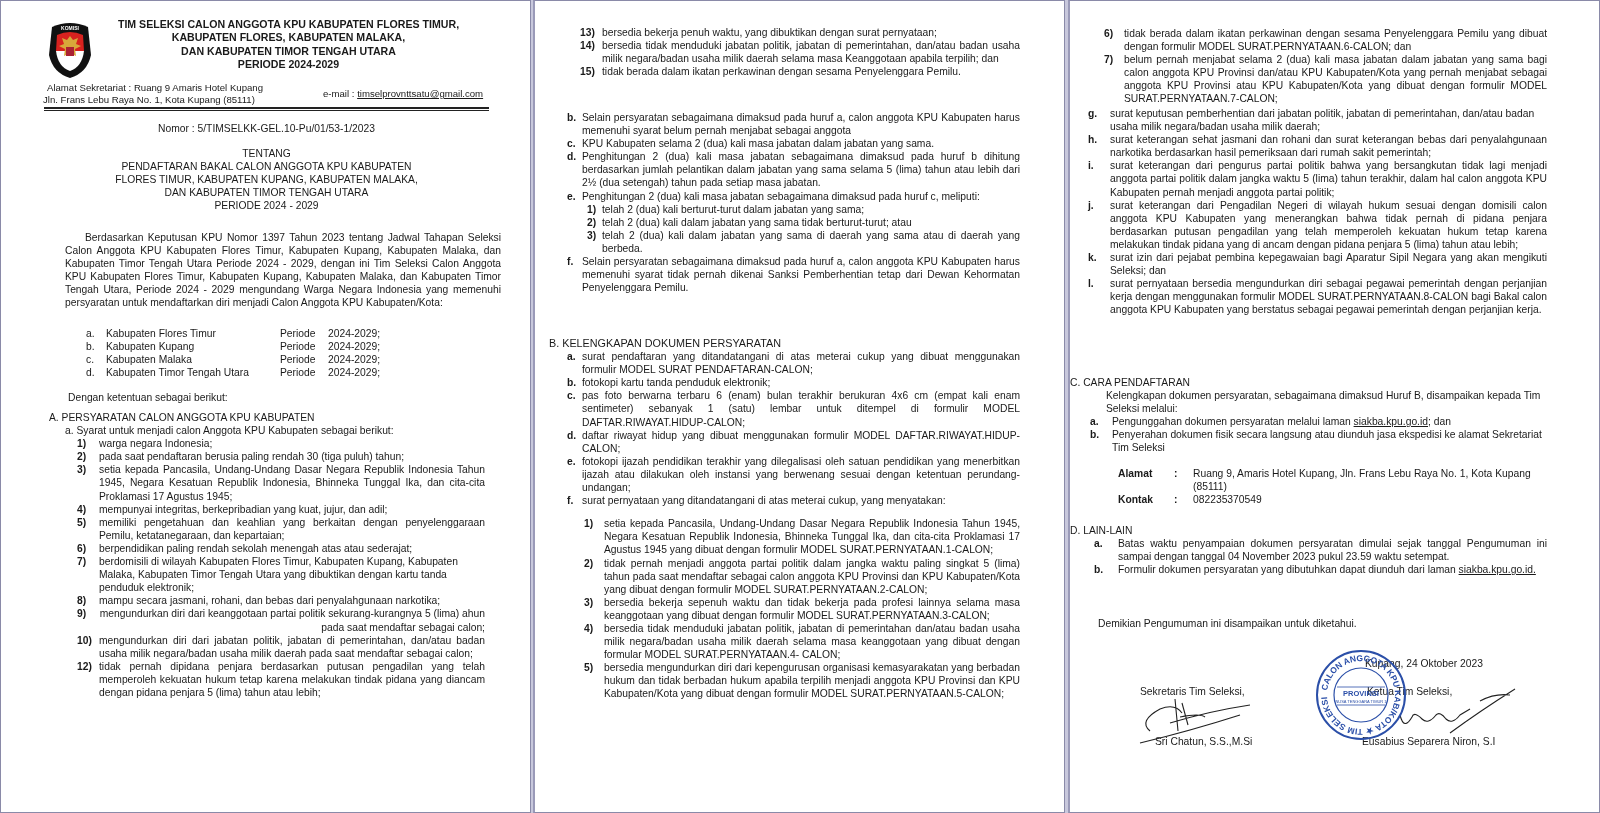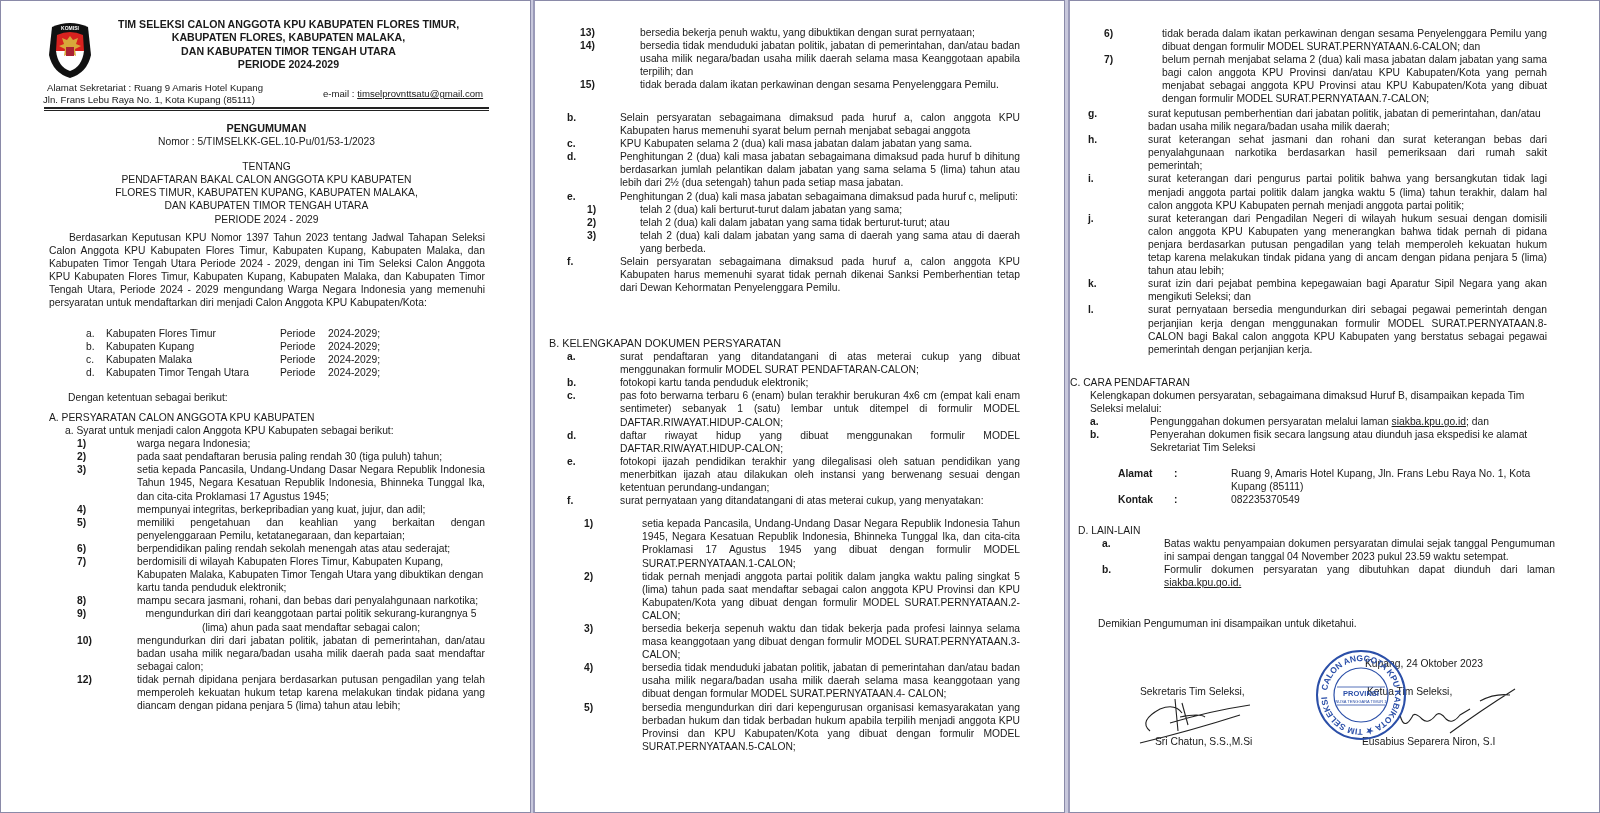--- a/index.html
+++ b/index.html
@@ -4,38 +4,38 @@
 <style>
   * { box-sizing: border-box; margin: 0; padding: 0; }
   html, body { width: 1600px; height: 813px; overflow: hidden; background: #c8c8dc; }
   body { font-family: "Liberation Sans", sans-serif; color: #1a1a1a; position: relative; }
   .page { position: absolute; top: 0; height: 813px; background: #fff; border: 1px solid #8a8aa8; overflow: hidden; }
   #p1 { left: 0; width: 531px; }
   #p2 { left: 533px; width: 532px; border-left: 2px solid #9a9ab8; }
   #p3 { left: 1068px; width: 532px; border-left: 2px solid #9a9ab8; }
 
   .fs { font-size: 10.3px; line-height: 13.1px; }
-  .just { text-align: justify; }
+  .just { text-align: justify; margin-left: 16px; }
 
   
   .logo { position: absolute; left: 46px; top: 20px; width: 46px; height: 58px; }
   .hdr-title { position: absolute; left: 100px; top: 17px; width: 375px; text-align: center; font-weight: bold; font-size: 10.6px; line-height: 13.4px; }
   .addr-l { position: absolute; left: 46px; top: 81px; font-size: 9.6px; line-height: 12px; }
   .addr-l2 { position: absolute; left: 42px; top: 93px; font-size: 9.6px; line-height: 12px; }
   .addr-r { position: absolute; left: 322px; top: 87px; font-size: 9.6px; line-height: 12px; }
   .addr-r u { text-decoration: underline; }
   .rule1 { position: absolute; left: 43px; top: 106px; width: 445px; height: 2px; background: #222; }
   .rule2 { position: absolute; left: 43px; top: 109px; width: 445px; height: 1px; background: #222; }
 
   .center { text-align: center; }
   .blk { position: absolute; }
 
   .item { display: flex; }
   .num { flex: none; font-weight: bold; }
-  .txt { flex: 1; text-align: justify; margin-left: 38px; }
+  .txt { flex: 1; text-align: justify; }
   .u { text-decoration: underline; }
 
   .kab-table .row { display: flex; }
   .kab-table .c1 { width: 20px; }
   .kab-table .c2 { width: 174px; }
   .kab-table .c3 { width: 48px; }
 
   .seal { position: absolute; left: 1313px; top: 648px; width: 92px; height: 92px; }
   .sig { position: absolute; }
 </style>
@@ -58,21 +58,20 @@
     <div>DAN  KABUPATEN TIMOR TENGAH UTARA</div>
     <div>PERIODE 2024-2029</div>
   </div>
   <div class="addr-l">Alamat Sekretariat : Ruang 9 Amaris Hotel Kupang</div>
   <div class="addr-l2">Jln. Frans Lebu Raya No. 1, Kota Kupang  (85111)</div>
   <div class="addr-r"><span>e-mail : </span><u>timselprovnttsatu@gmail.com</u></div>
   <div class="rule1"></div>
   <div class="rule2"></div>
 
   <div class="blk center fs" style="left:43px; top:121px; width:445px;">
-    <div style="font-weight:bold; font-size:10.8px;">PENGUMUMAN</div>
     <div>Nomor : 5/TIMSELKK-GEL.10-Pu/01/53-1/2023</div>
     <div style="margin-top:12px;">TENTANG</div>
     <div>PENDAFTARAN BAKAL CALON ANGGOTA KPU KABUPATEN</div>
     <div>FLORES TIMUR, KABUPATEN KUPANG, KABUPATEN MALAKA,</div>
     <div>DAN KABUPATEN TIMOR TENGAH UTARA</div>
     <div>PERIODE 2024 - 2029</div>
   </div>
 
   <div class="blk fs just" style="left:48px; top:230px; width:436px; text-indent:20px;">Berdasarkan Keputusan KPU Nomor 1397 Tahun 2023 tentang Jadwal Tahapan Seleksi Calon Anggota KPU Kabupaten Flores Timur, Kabupaten Kupang, Kabupaten Malaka, dan Kabupaten Timor Tengah Utara Periode 2024 - 2029, dengan ini Tim Seleksi Calon Anggota KPU Kabupaten Flores Timur, Kabupaten Kupang, Kabupaten Malaka, dan Kabupaten Timor Tengah Utara, Periode 2024 - 2029 mengundang Warga Negara Indonesia yang memenuhi persyaratan untuk mendaftarkan diri menjadi Calon Anggota KPU Kabupaten/Kota:</div>
 
@@ -136,21 +135,21 @@
       <div class="item">
           <span class="num" style="width:22px">7)</span>
           <span class="txt" style="text-align:left">berdomisili di wilayah Kabupaten Flores Timur, Kabupaten Kupang, Kabupaten Malaka, Kabupaten Timor Tengah Utara yang dibuktikan dengan kartu tanda penduduk elektronik;</span>
         </div>
       <div class="item">
           <span class="num" style="width:22px">8)</span>
           <span class="txt">mampu secara jasmani, rohani, dan bebas dari penyalahgunaan narkotika;</span>
         </div>
       <div class="item">
           <span class="num" style="width:22px">9)</span>
-          <span class="txt" style="text-align:center">mengundurkan diri dari keanggotaan partai politik sekurang-kurangnya 5 (lima) ahun pada saat mendaftar sebagai calon;</span>
+          <span class="txt" style="text-align:right">mengundurkan diri dari keanggotaan partai politik sekurang-kurangnya 5 (lima) ahun pada saat mendaftar sebagai calon;</span>
         </div>
       <div class="item">
           <span class="num" style="width:22px">10)</span>
           <span class="txt">mengundurkan diri dari jabatan politik, jabatan di pemerintahan, dan/atau badan usaha milik negara/badan usaha milik daerah pada saat mendaftar sebagai calon;</span>
         </div>
       <div class="item">
           <span class="num" style="width:22px">12)</span>
           <span class="txt">tidak pernah dipidana penjara berdasarkan putusan pengadilan yang telah memperoleh kekuatan hukum tetap karena melakukan tindak pidana yang diancam dengan pidana penjara 5 (lima) tahun atau lebih;</span>
         </div>
     </div>
@@ -297,21 +296,21 @@
         <span class="txt">surat izin dari pejabat pembina kepegawaian bagi Aparatur Sipil Negara yang akan mengikuti Seleksi; dan</span>
       </div>
     <div class="item">
         <span class="num" style="width:22px">l.</span>
         <span class="txt">surat pernyataan bersedia mengundurkan diri sebagai pegawai pemerintah dengan perjanjian kerja dengan menggunakan formulir MODEL SURAT.PERNYATAAN.8-CALON bagi Bakal calon anggota KPU Kabupaten yang berstatus sebagai pegawai pemerintah dengan perjanjian kerja.</span>
       </div>
   </div>
 
   <div class="blk fs" style="left:0px; top:375px; width:477px;">
     <div>C. CARA PENDAFTARAN</div>
-    <div style="padding-left:20px;">Kelengkapan dokumen persyaratan, sebagaimana dimaksud Huruf B, disampaikan kepada Tim Seleksi melalui:</div>
+    <div style="padding-left:36px;">Kelengkapan dokumen persyaratan, sebagaimana dimaksud Huruf B, disampaikan kepada Tim Seleksi melalui:</div>
     <div style="padding-left:20px;">
       <div class="item">
           <span class="num" style="width:22px">a.</span>
           <span class="txt" style="text-align:left"><span>Pengunggahan dokumen persyaratan melalui laman </span><span class="u">siakba.kpu.go.id</span><span>; dan</span></span>
         </div>
       <div class="item">
           <span class="num" style="width:22px">b.</span>
           <span class="txt" style="text-align:left">Penyerahan dokumen fisik secara langsung atau diunduh jasa ekspedisi ke alamat Sekretariat Tim Seleksi</span>
         </div>
     </div>
@@ -322,21 +321,21 @@
           <span class="txt" style="text-align:left">Ruang 9, Amaris Hotel Kupang, Jln. Frans Lebu Raya No. 1, Kota Kupang (85111)</span>
         </div>
       <div class="item">
           <span class="num" style="width:56px">Kontak</span>
           <span class="num" style="width:19px">:</span>
           <span class="txt" style="text-align:left">082235370549</span>
         </div>
     </div>
   </div>
 
-  <div class="blk fs" style="left:8px; top:523px; width:477px;">
+  <div class="blk fs" style="left:0px; top:523px; width:477px;">
     <div>D. LAIN-LAIN</div>
     <div style="padding-left:24px;">
       <div class="item">
           <span class="num" style="width:24px">a.</span>
           <span class="txt">Batas waktu penyampaian dokumen persyaratan dimulai sejak tanggal Pengumuman ini sampai dengan tanggal 04 November 2023 pukul 23.59 waktu setempat.</span>
         </div>
       <div class="item">
           <span class="num" style="width:24px">b.</span>
           <span class="txt"><span>Formulir dokumen persyaratan yang dibutuhkan dapat diunduh dari laman </span><span class="u">siakba.kpu.go.id.</span></span>
         </div>

